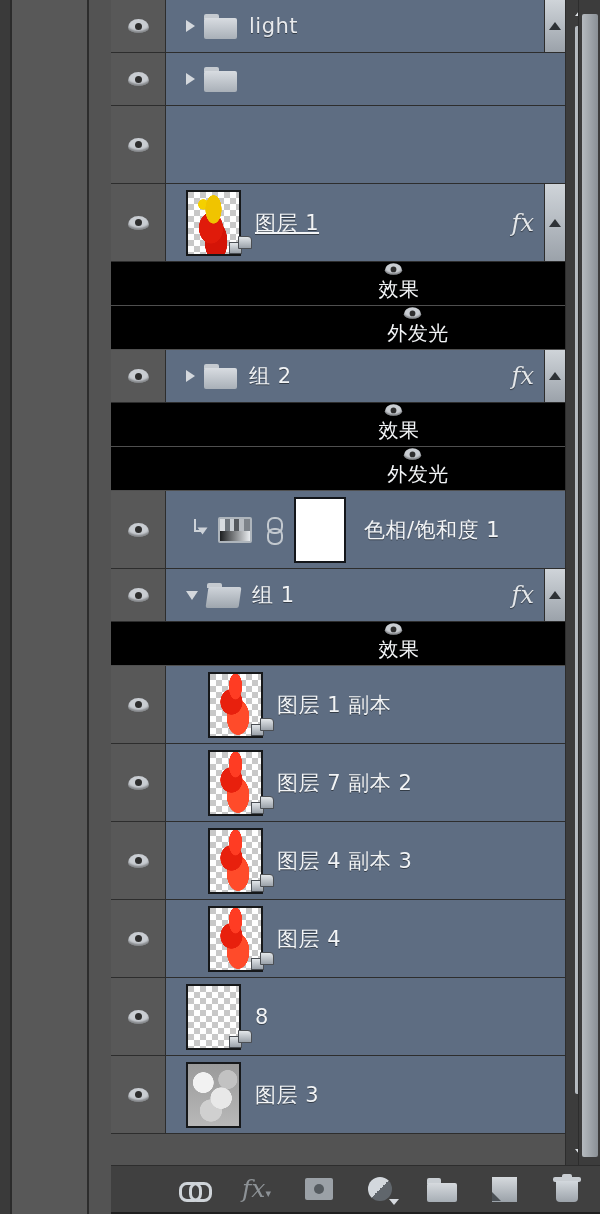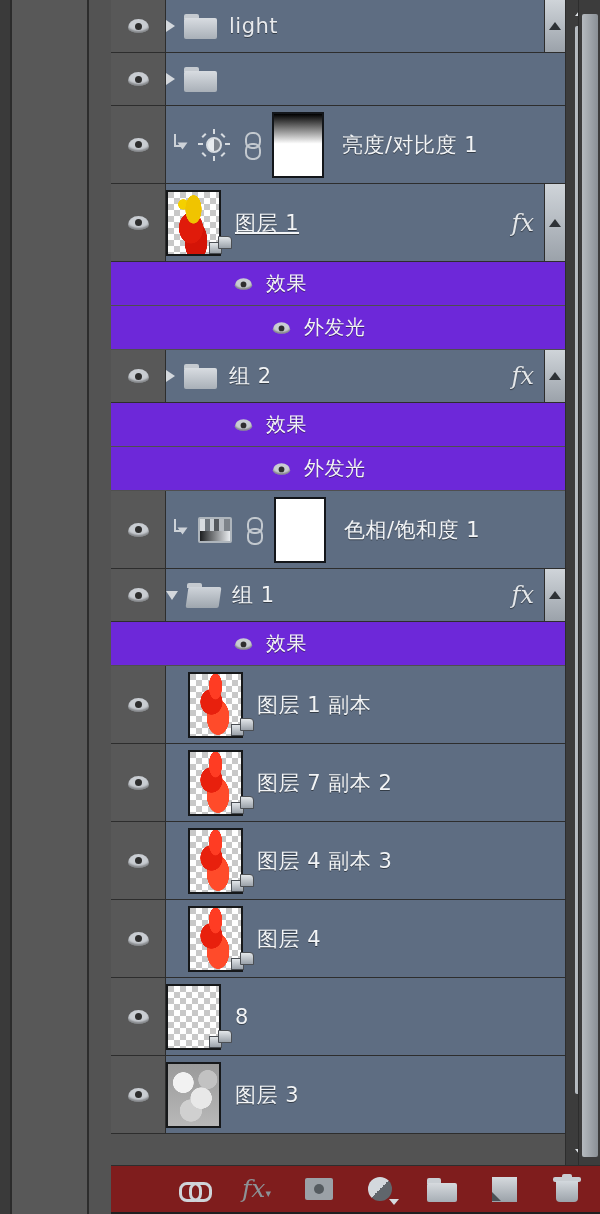--- a/index.html
+++ b/index.html
@@ -50,21 +50,21 @@
   .eyecell{
     width:55px; height:100%;
     flex:0 0 55px;
     background:#585858;
     border-right:1px solid #2d2d2d;
     display:flex; align-items:center; justify-content:center;
   }
   .body{
     flex:1 1 auto; height:100%;
     display:flex; align-items:center;
-    padding-left:0;
+    padding-left:20px;
     min-width:0;
     position:relative;
   }
 
   
   .eye{ width:21px; height:14px; position:relative; }
   .eye .sclera{
     position:absolute; left:0; top:0; width:21px; height:14px;
     background:#c9cdd2;
     border-radius:50% 50% 50% 50%/60% 60% 40% 40%;
@@ -244,22 +244,23 @@
   }
   .handle i{
     width:0;height:0;
     border-left:6px solid transparent;border-right:6px solid transparent;
     border-bottom:8px solid #2e3236;
   }
 
   
   .fxrow{
     height:44px; display:flex; align-items:center;
-    background:#6d28d9; border-bottom:1px solid #4f4f4f;
+    background:#000000; border-bottom:1px solid #4f4f4f;
     padding-left:122px;
+    flex-direction:column;
   }
   .fxrow.child{ padding-left:160px; }
   .fxrow .label{ font-size:20px; }
   .fxrow .eye{ margin-right:12px; }
 
   
   #inner-scroll{
     width:35px; background:#3c3c3c;
     border-left:1px solid #2d2d2d;
     display:flex; flex-direction:column; align-items:center;
@@ -276,21 +277,21 @@
   }
   #inner-thumb{
     width:16px; height:96%;
     background:linear-gradient(90deg,#b9bec3,#8e949a);
     border-radius:2px;
   }
 
   
   #toolbar{
     height:49px; flex:0 0 49px;
-    background:#7f1d1d;
+    background:#404040;
     border-top:1px solid #2d2d2d;
     border-bottom:2px solid #202020;
     display:flex; align-items:center; justify-content:center;
     gap:30px; padding-left:50px;
   }
   .tb{ width:32px;height:30px;position:relative;cursor:default; }
 
   .tb-link::before,.tb-link::after{
     content:"";position:absolute;top:8px;width:17px;height:14px;
     border:3px solid #cfd4d9;border-radius:8px;
@@ -424,39 +425,20 @@
             </span>
           </div>
         </div>
 
         <div class="row">
           <div class="eyecell">
             <div class="eye">
               <span class="sclera"></span>
                 <span class="pupil"></span>
             </div>
-          </div>
-          <div class="body">
-            <span class="clip-arrow">
-                <i></i>
-              </span>
-            <span class="sun">
-              <span class="core"></span>
-                <span></span>
-                <span></span>
-                <span></span>
-                <span></span>
-              <span></span>
-                <span></span>
-                <span></span>
-                <span></span>
-            </span>
-            <span class="linkicon"></span>
-            <span class="maskthumb gradient"></span>
-            <span class="label">亮度/对比度 1</span>
           </div>
         </div>
 
         <div class="row">
           <div class="eyecell">
             <div class="eye">
               <span class="sclera"></span>
                 <span class="pupil"></span>
             </div>
           </div>

